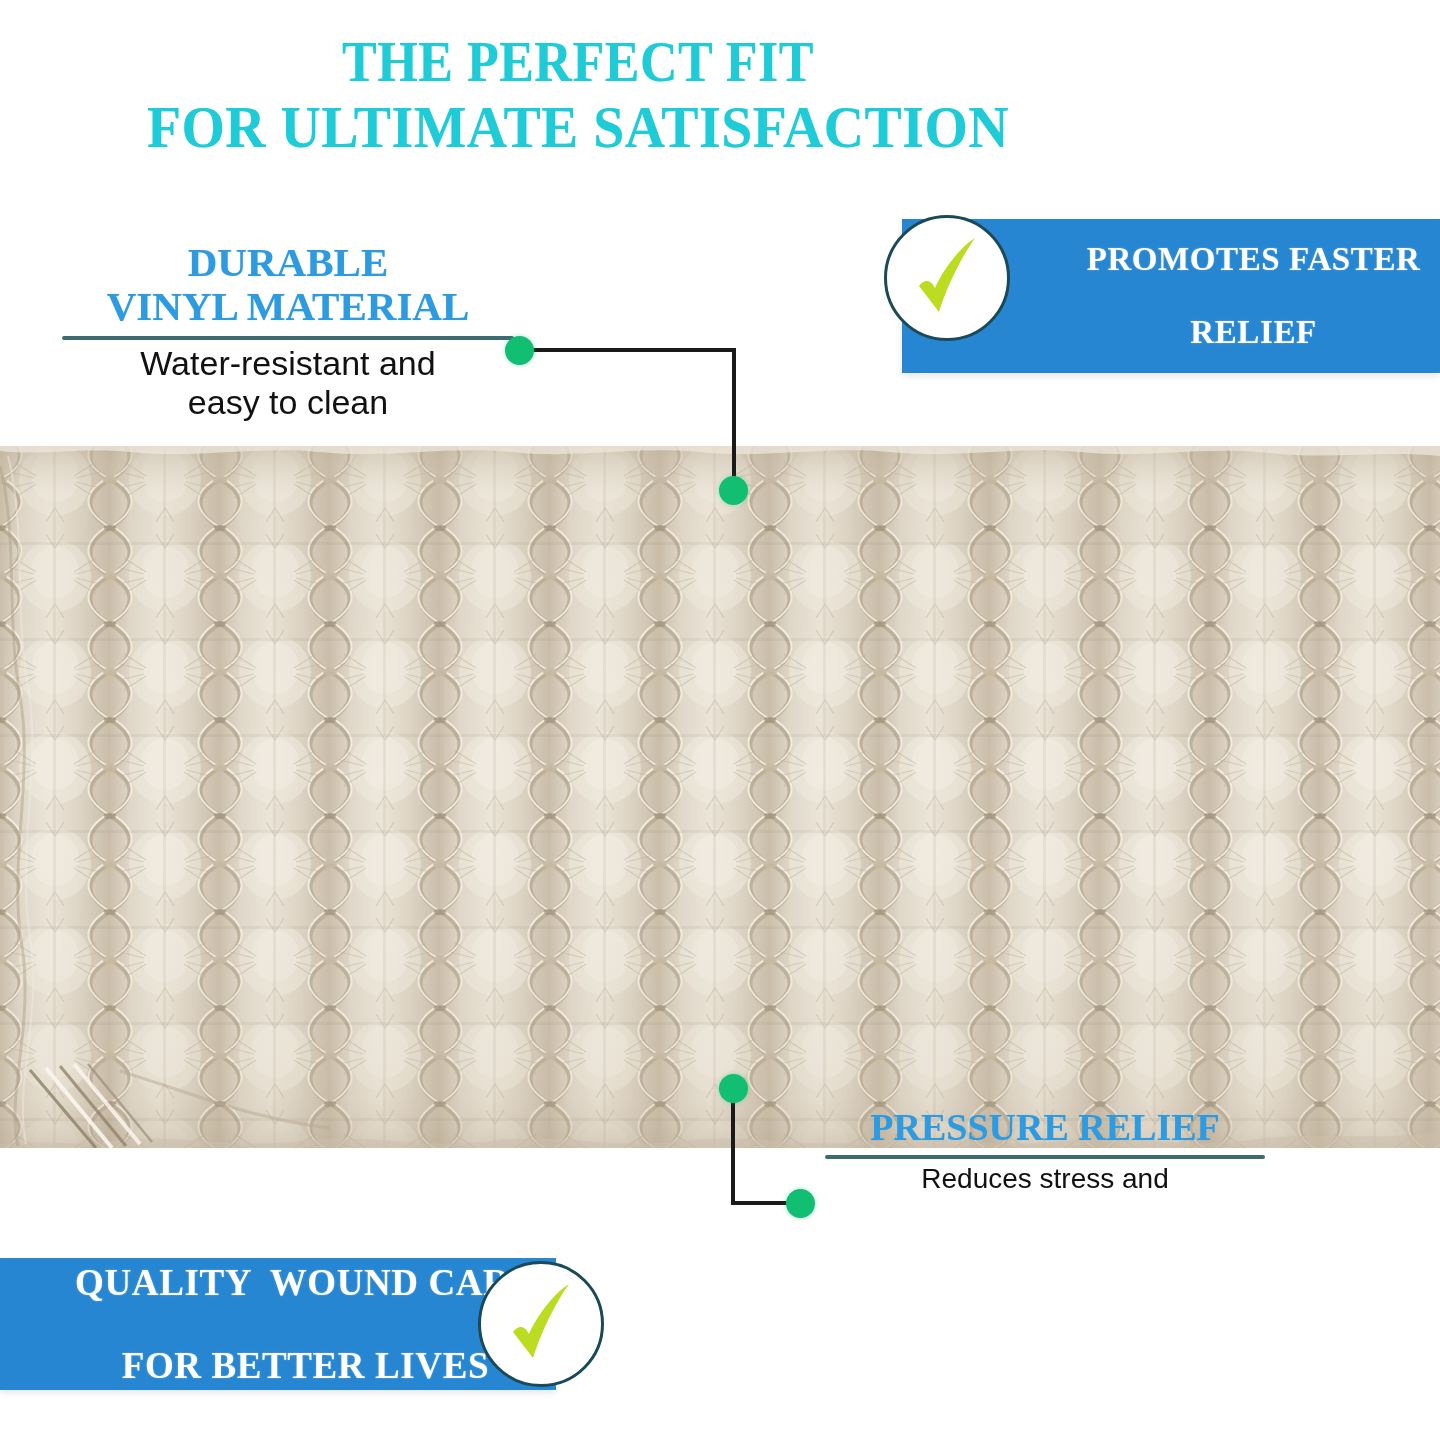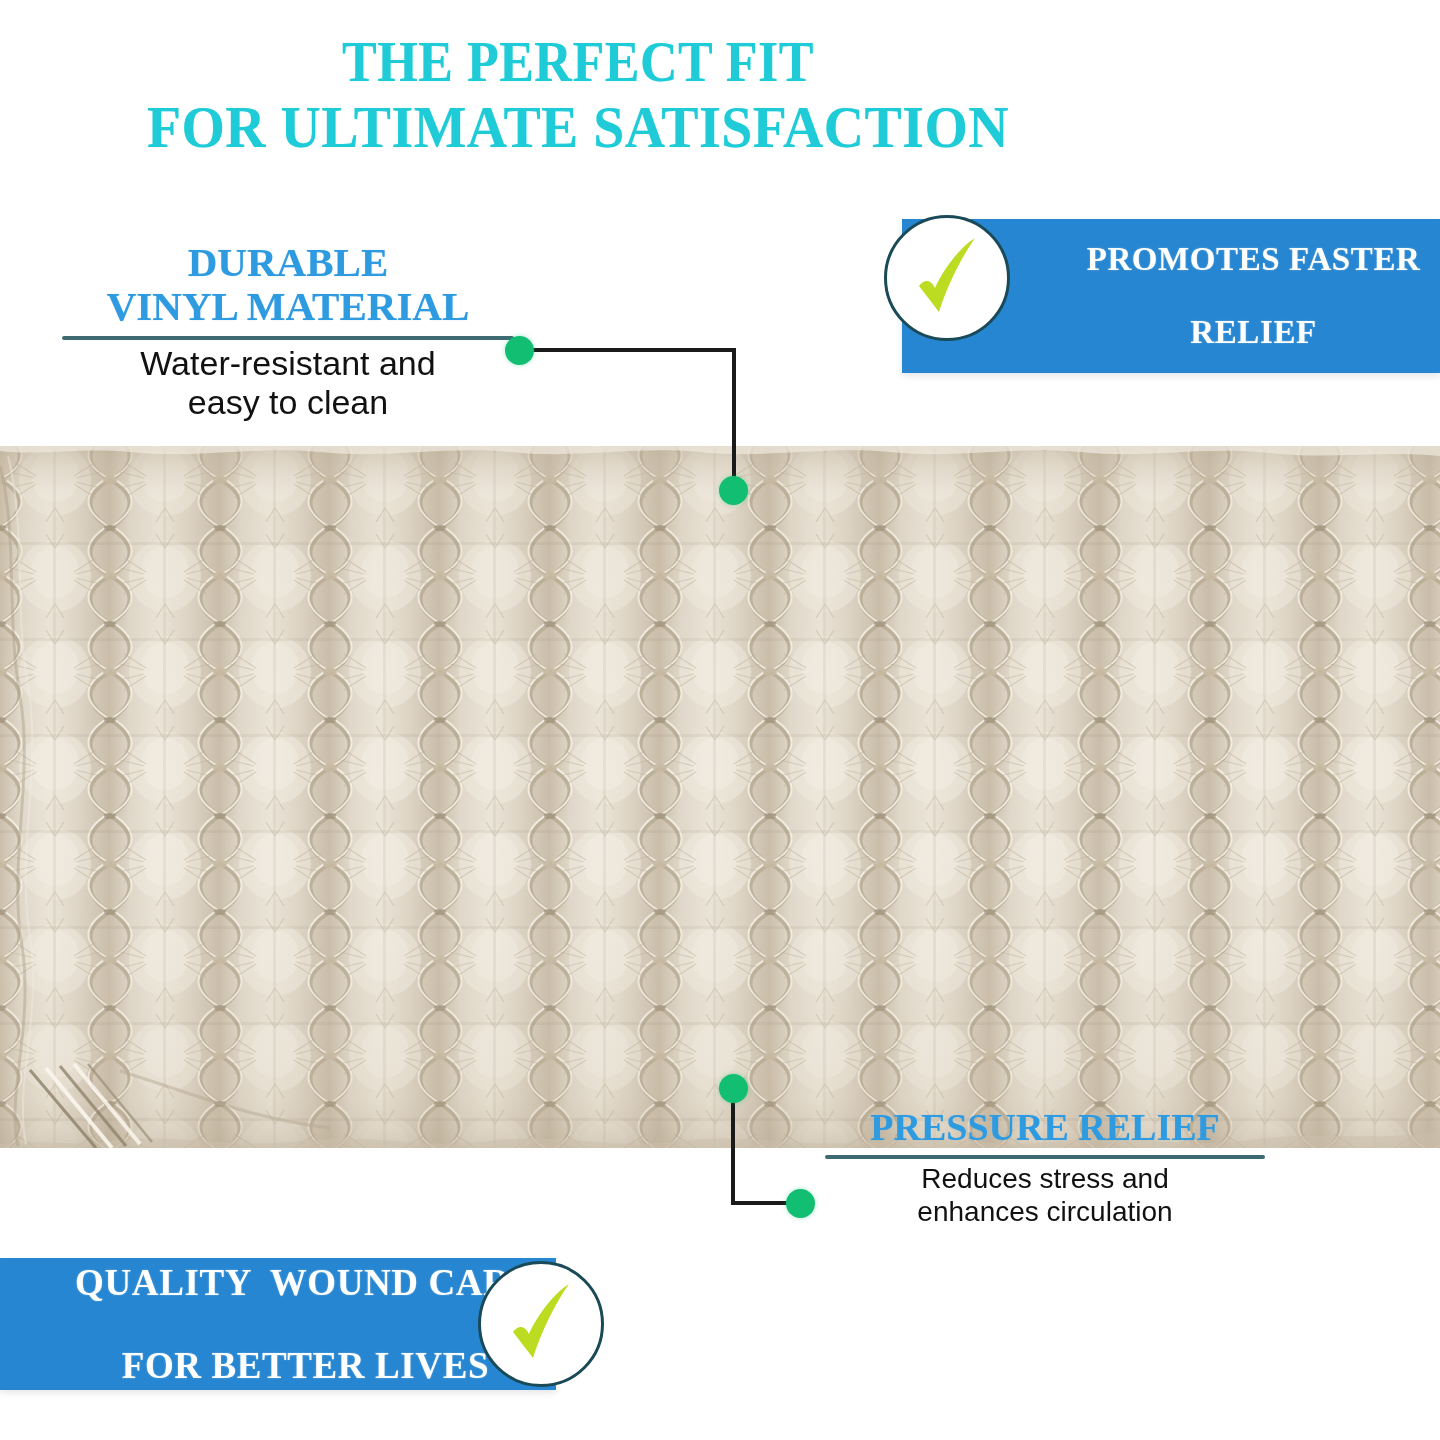--- a/index.html
+++ b/index.html
@@ -291,21 +291,20 @@
     </div>
   </div>
 
   <div class="callout" id="callout-pressure">
     <div class="callout-head">
       <span>PRESSURE RELIEF</span>
     </div>
     <div class="callout-rule"></div>
     <div class="callout-body">
       <span>Reduces stress and</span><br>
-      <span>enhances circulation</span>
     </div>
   </div>
 
   <svg class="connector-layer" viewBox="0 0 1440 1440">
 
     <path d="M519,350 H734 V490" fill="none" stroke="#1A1A1A" stroke-width="4" stroke-linecap="square"></path>
 
     <path d="M733,1088 V1203 H800" fill="none" stroke="#1A1A1A" stroke-width="4" stroke-linecap="square"></path>
   </svg>
 

